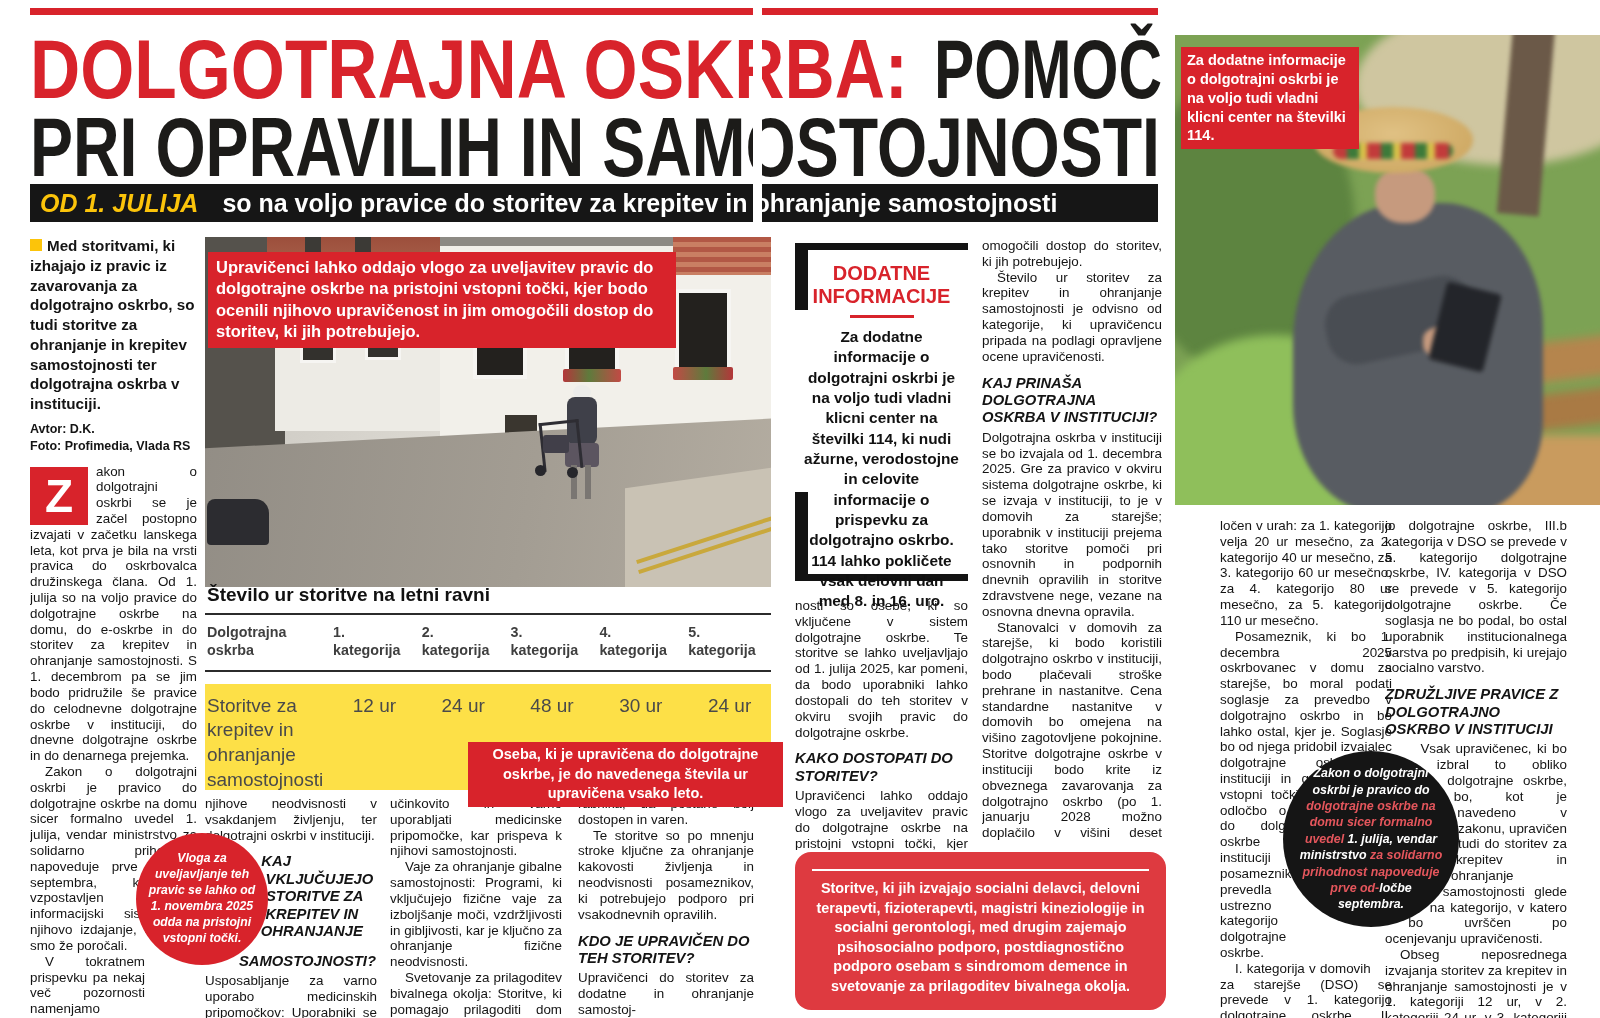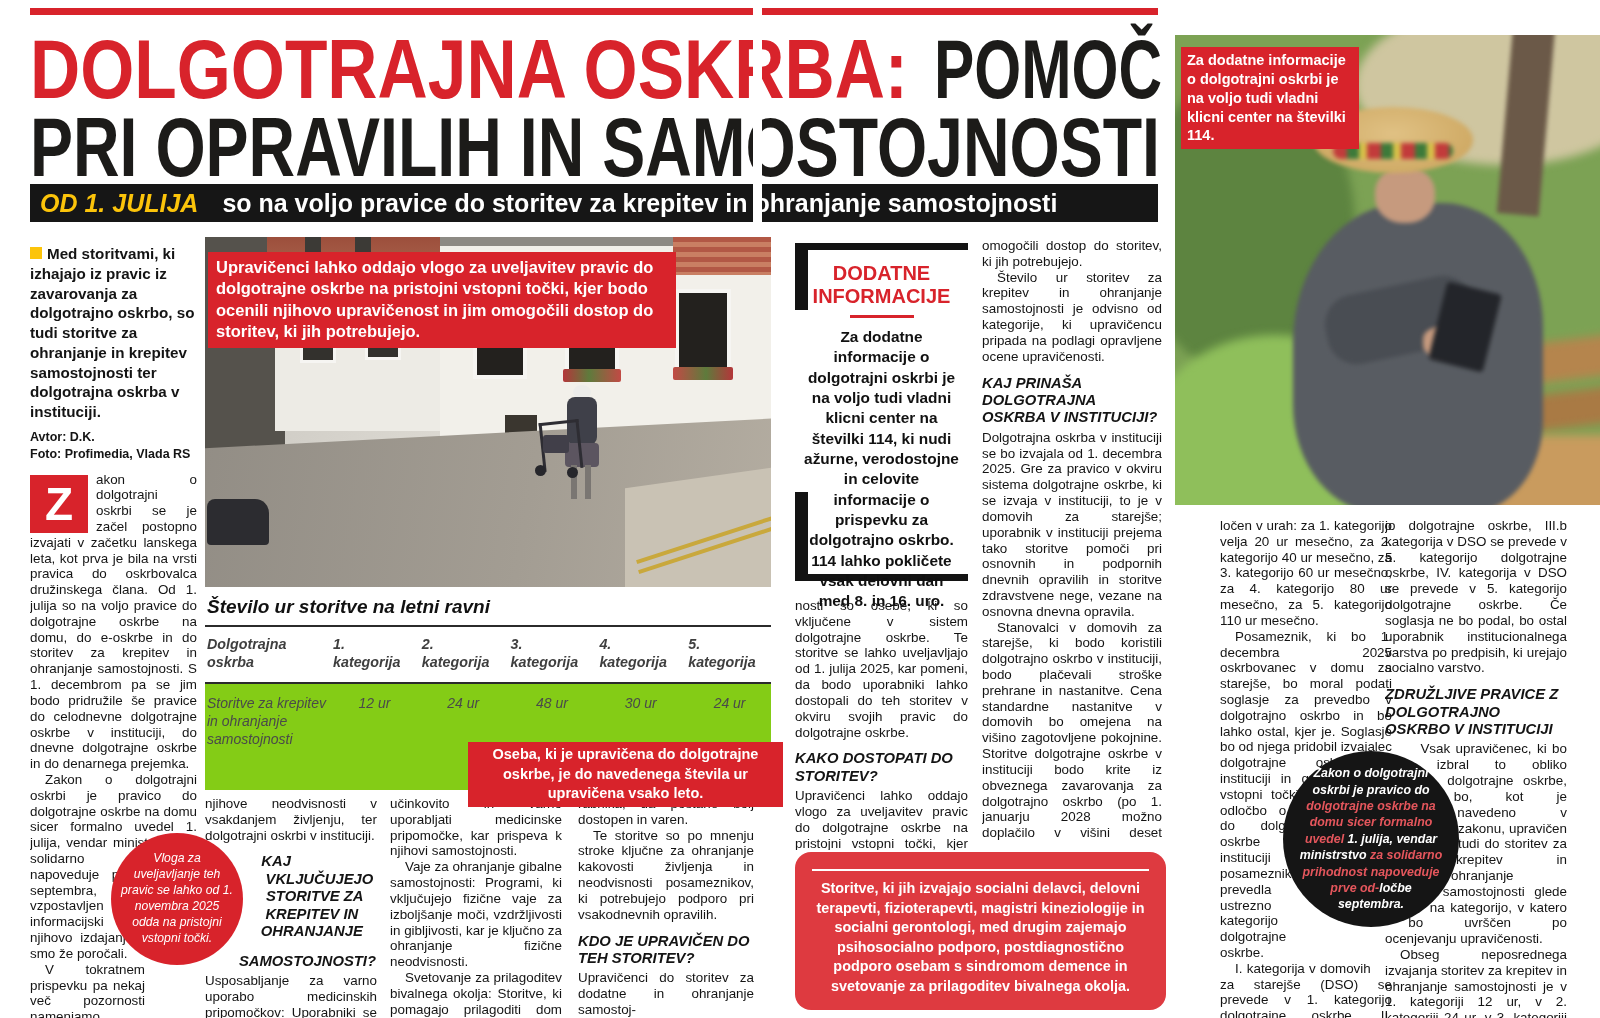--- a/index.html
+++ b/index.html
@@ -16,49 +16,49 @@
   .hl{font-family:"Liberation Sans",sans-serif;font-weight:bold;font-size:84px;}
   .hl-red{fill:#d8232b;}
   .hl-blk{fill:#1c1b19;}
   .kicker{position:absolute;left:30px;top:184px;width:1128px;height:38px;background:#161616;
           display:flex;align-items:center;padding-left:10px;box-sizing:border-box;white-space:nowrap;overflow:hidden;}
   .kicker .k1{color:#fcc40a;font-weight:bold;font-style:italic;font-size:25px;margin-right:24px;}
   .kicker .k2{color:#fff;font-weight:bold;font-size:25px;}
   .gutter{position:absolute;left:753px;top:0;width:9px;height:228px;background:#fff;z-index:12;}
   
   .leadcol{left:30px;top:236px;width:167px;height:782px;}
-  .leadintro{font-size:15.2px;font-weight:bold;line-height:1.3;text-align:left;margin-top:8px;}
+  .leadintro{font-size:15.2px;font-weight:bold;line-height:1.3;text-align:left;}
   .bullet{display:inline-block;width:12px;height:12px;background:#fcc40a;margin-right:5px;}
   .byline{font-size:12.5px;font-weight:bold;line-height:1.35;margin-top:7px;text-align:left;}
   .droppar{margin-top:9px;}
   .dropcap{float:left;width:58px;height:58px;background:#d8232b;color:#fff;font-weight:bold;
            font-size:46px;line-height:58px;text-align:center;margin:3px 8px 2px 0;}
   
   .photo1{left:205px;top:237px;width:566px;height:350px;overflow:hidden;
           background:linear-gradient(105deg,#c9c6bf 0%,#dcd9d2 45%,#e9e6df 100%);}
   .cap1{left:208px;top:252px;width:452px;background:#d8232b;color:#fff;font-weight:bold;
         font-size:16.5px;line-height:1.3;padding:5px 8px;z-index:3;}
   
-  .tbl{left:205px;top:596px;width:566px;height:186px;font-style:italic;}
+  .tbl{left:205px;top:584px;width:566px;height:186px;}
   .tbl-title{font-size:19px;font-weight:bold;color:#111;padding:0 0 7px 2px;}
   .tbl-head{display:grid;grid-template-columns:120px repeat(5,1fr);column-gap:6px;
             border-top:2px solid #2b2b2b;border-bottom:2px solid #2b2b2b;
             padding:9px 0 10px 2px;font-size:14.3px;font-weight:bold;color:#3f3f3f;line-height:1.25;}
   .tbl-body{display:grid;grid-template-columns:120px repeat(5,1fr);column-gap:6px;
-            background:#84cc16;padding:10px 0 0 2px;height:96px;font-size:14px;color:#4a4a4a;line-height:1.3;}
+            background:#fde047;padding:10px 0 0 2px;height:96px;font-size:19px;color:#4a4a4a;line-height:1.3;margin-top:12px;}
   .tbl-val{text-align:center;}
   .note{left:468px;top:742px;width:303px;background:#d8232b;color:#fff;font-weight:bold;
         font-size:14.5px;line-height:1.35;text-align:center;padding:3px 6px;z-index:5;}
   
   .c2{left:205px;top:796px;width:172px;height:222px;}
   .c3{left:390px;top:796px;width:172px;height:222px;}
   .c4{left:578px;top:796px;width:176px;height:222px;}
   
-  .circle-red{left:111px;top:833px;width:132px;height:132px;border-radius:50%;background:#d8232b;
-              color:#fff;font-style:italic;font-weight:normal;font-size:12.2px;line-height:1.3;
+  .circle-red{left:136px;top:833px;width:132px;height:132px;border-radius:50%;background:#d8232b;
+              color:#fff;font-style:italic;font-weight:bold;font-size:12.2px;line-height:1.3;
               display:flex;align-items:center;justify-content:center;text-align:center;
               padding:10px;box-sizing:border-box;z-index:6;}
   
   .ibox{left:795px;top:243px;width:173px;height:338px;border-top:7px solid #131313;border-bottom:7px solid #131313;
         box-sizing:border-box;text-align:center;padding:12px 7px 0;}
   .ibox::before{content:"";position:absolute;left:0;top:0;width:13px;height:60px;background:#131313;}
   .ibox::after{content:"";position:absolute;left:0;bottom:0;width:13px;height:82px;background:#131313;}
   .ibox-title{color:#d8232b;font-weight:bold;font-size:20px;line-height:1.15;}
   .ibox-rule{width:64px;height:3px;background:#d8232b;margin:7px auto 9px;}
   .ibox-body{font-weight:bold;font-size:15.4px;line-height:1.32;color:#111;text-align:center;}

